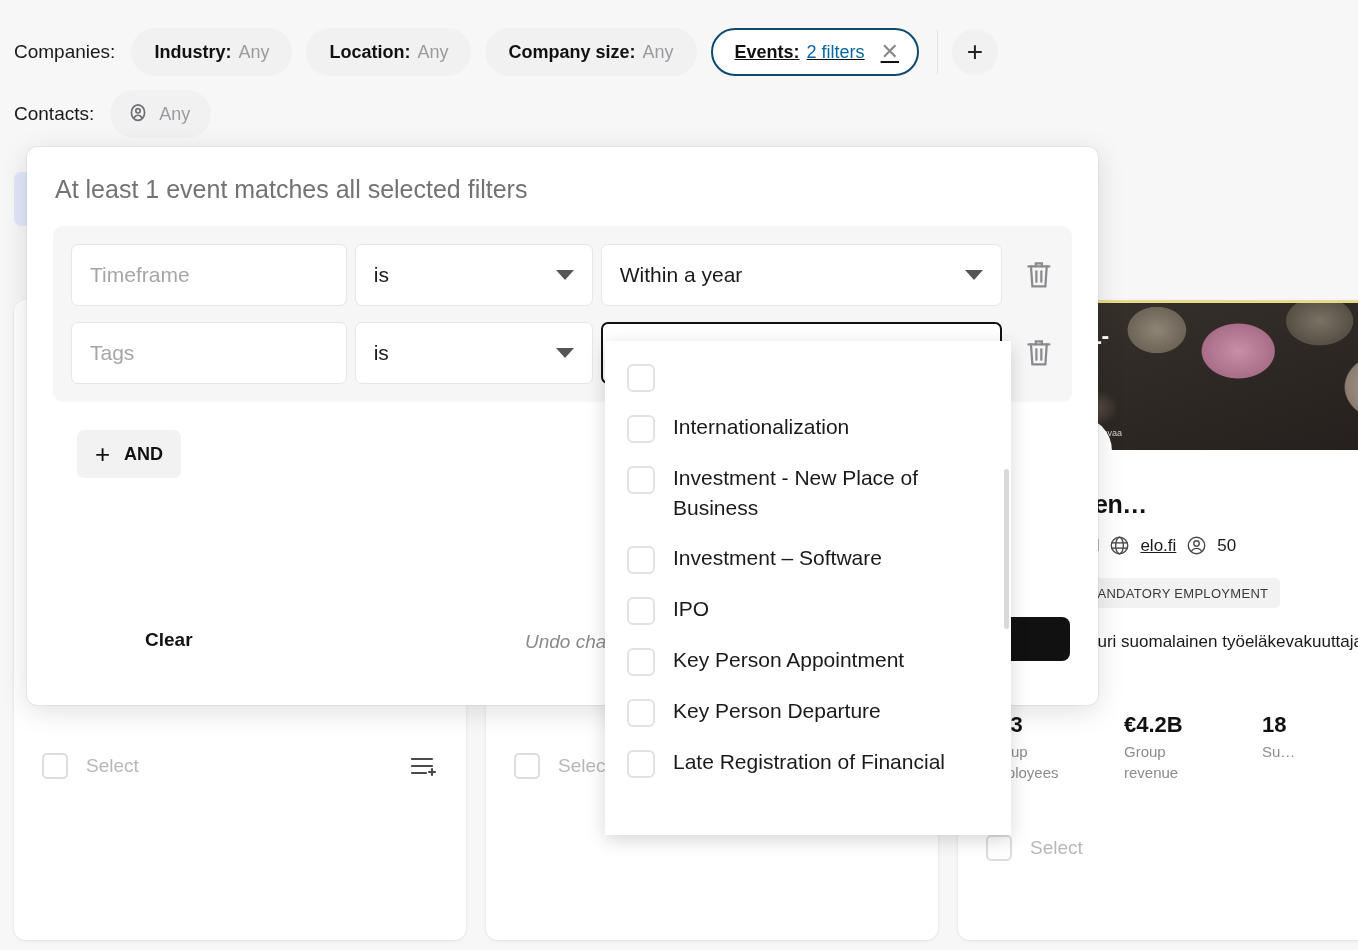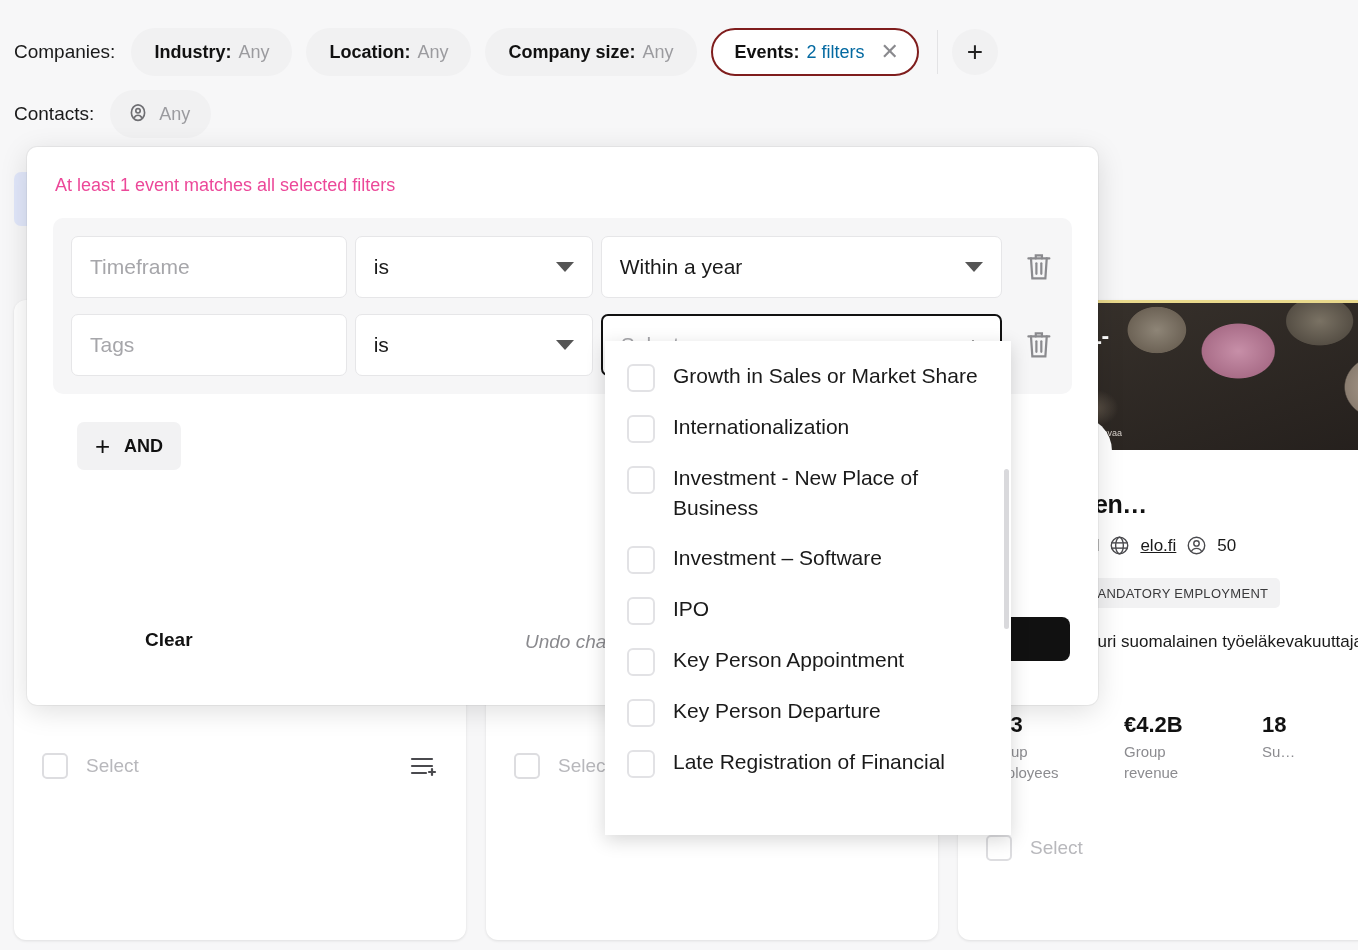--- a/index.html
+++ b/index.html
@@ -21,21 +21,21 @@
   .filter-row { display:flex; align-items:center; height:72px; padding-left:14px; }
   .filter-row.second { height:60px; margin-top:-4px; }
   .fr-label { font-size:19px; color:#1a1a1a; margin-right:16px; white-space:nowrap; }
   .chip {
     height:48px; border-radius:24px; background:#f1f1f2;
     display:flex; align-items:center; padding:0 22px; margin-right:14px;
     font-size:18px; white-space:nowrap; border:1px solid transparent; cursor:pointer;
   }
   .chip .k { font-weight:bold; color:#111; }
   .chip .v { color:#9b9b9f; margin-left:7px; }
-  .chip.active { background:#fff; border:2px solid #7f1d1d; border-radius:26px; padding:0 18px 0 22px; }
+  .chip.active { background:#fff; border:2px solid #0c4a6e; border-radius:26px; padding:0 18px 0 22px;text-decoration:underline; }
   .chip.active .v { color:#0369a1; font-weight:400; }
   .chip-x { margin-left:16px; color:#8a8a8e; font-size:22px; line-height:1; }
   .chip.contacts { padding:0 20px 0 16px; }
   .chip.contacts .v { color:#9b9b9f; margin-left:10px; }
   .vdiv { width:1px; height:44px; background:#e3e3e5; margin:0 14px 0 4px; }
   .plusbtn {
     width:46px; height:46px; border-radius:23px; background:#f1f1f2;
     display:flex; align-items:center; justify-content:center;
     font-size:28px; color:#222; cursor:pointer; font-weight:300;
   }
@@ -107,21 +107,21 @@
   .sel { display:flex; align-items:center; gap:18px; color:#b8b8bc; font-size:19px; }
   .cbx { width:26px; height:26px; border:2px solid #dddde0; border-radius:5px; }
   .listplus { width:28px; height:22px; }
 
   
   .panel {
     position:absolute; left:27px; top:147px; width:1071px; height:558px;
     background:#fff; border-radius:10px;
     box-shadow:0 6px 28px rgba(0,0,0,.13), 0 0 0 1px rgba(0,0,0,.045);
   }
-  .panel-title { font-size:18px; margin:28px 0 0 28px; color:#ec4899; }
+  .panel-title { font-size:25px; margin:28px 0 0 28px; color:#737373; }
   .group {
     margin:22px 26px 0 26px; background:#f6f6f7; border-radius:10px;
     padding:18px 18px 18px 18px;
   }
   .grow { display:flex; align-items:center; gap:8px; }
   .grow + .grow { margin-top:16px; }
   .fld {
     height:62px; background:#fff; border:1px solid #e6e6e8; border-radius:7px;
     display:flex; align-items:center; padding:0 18px; font-size:21px;
   }
@@ -396,21 +396,20 @@
     <div class="clearbtn">Clear</div>
     <div class="undo">Undo changes</div>
     <div class="applybtn"></div>
   </div>
 </div>
 
 <div class="dd">
   <div class="dd-list">
     <div class="opt">
         <span class="cb"></span>
-        <span class="tx">Growth in Sales or Market Share</span>
       </div>
     <div class="opt">
         <span class="cb"></span>
         <span class="tx">Internationalization</span>
       </div>
     <div class="opt">
         <span class="cb"></span>
         <span class="tx">Investment - New Place of Business</span>
       </div>
     <div class="opt">

